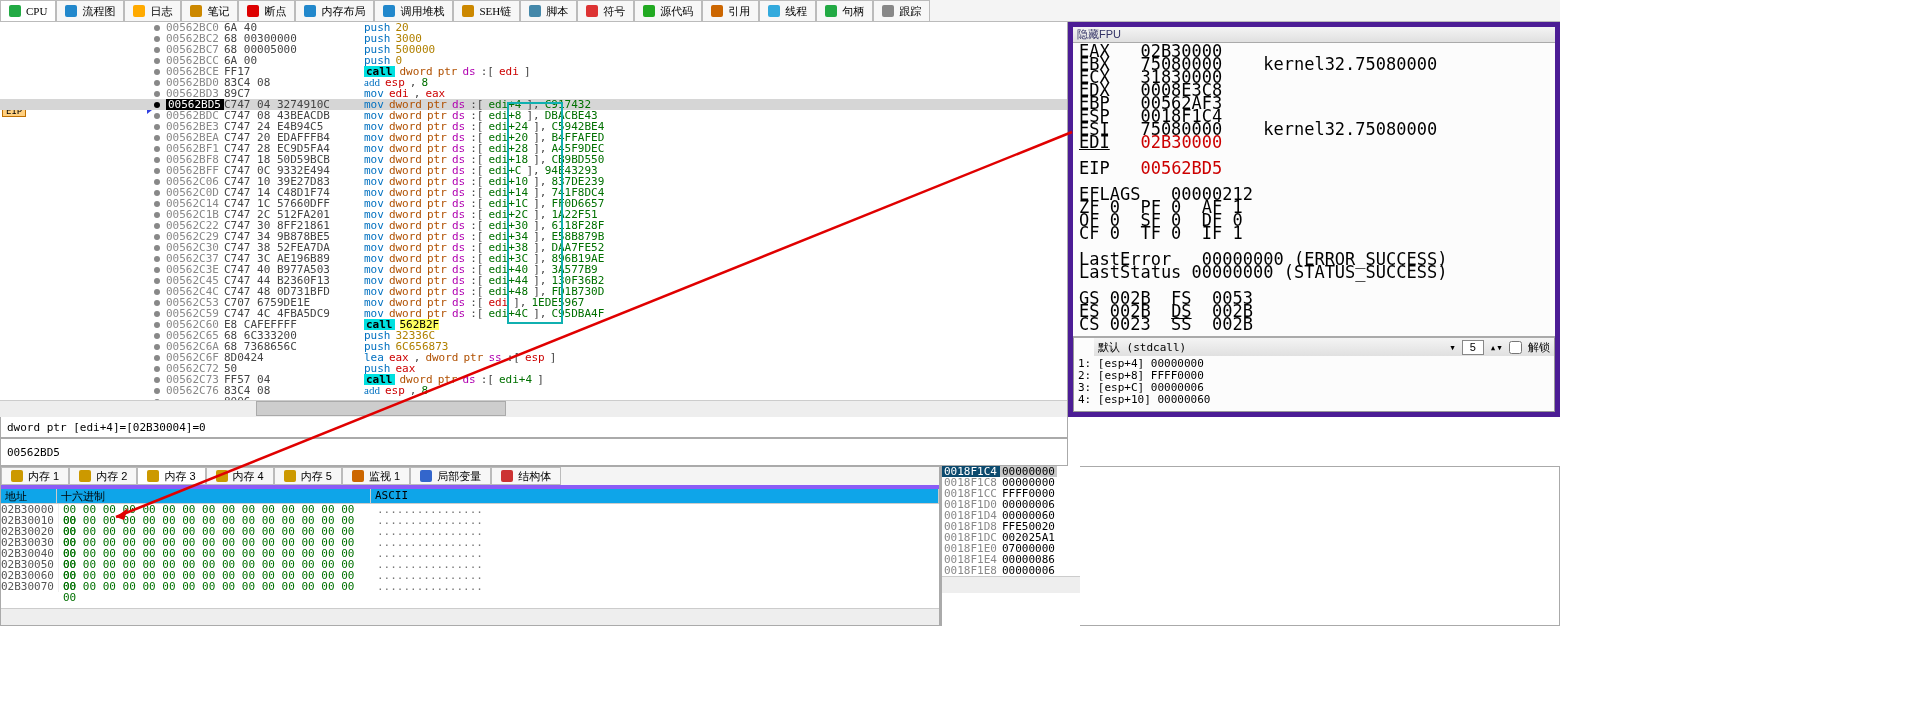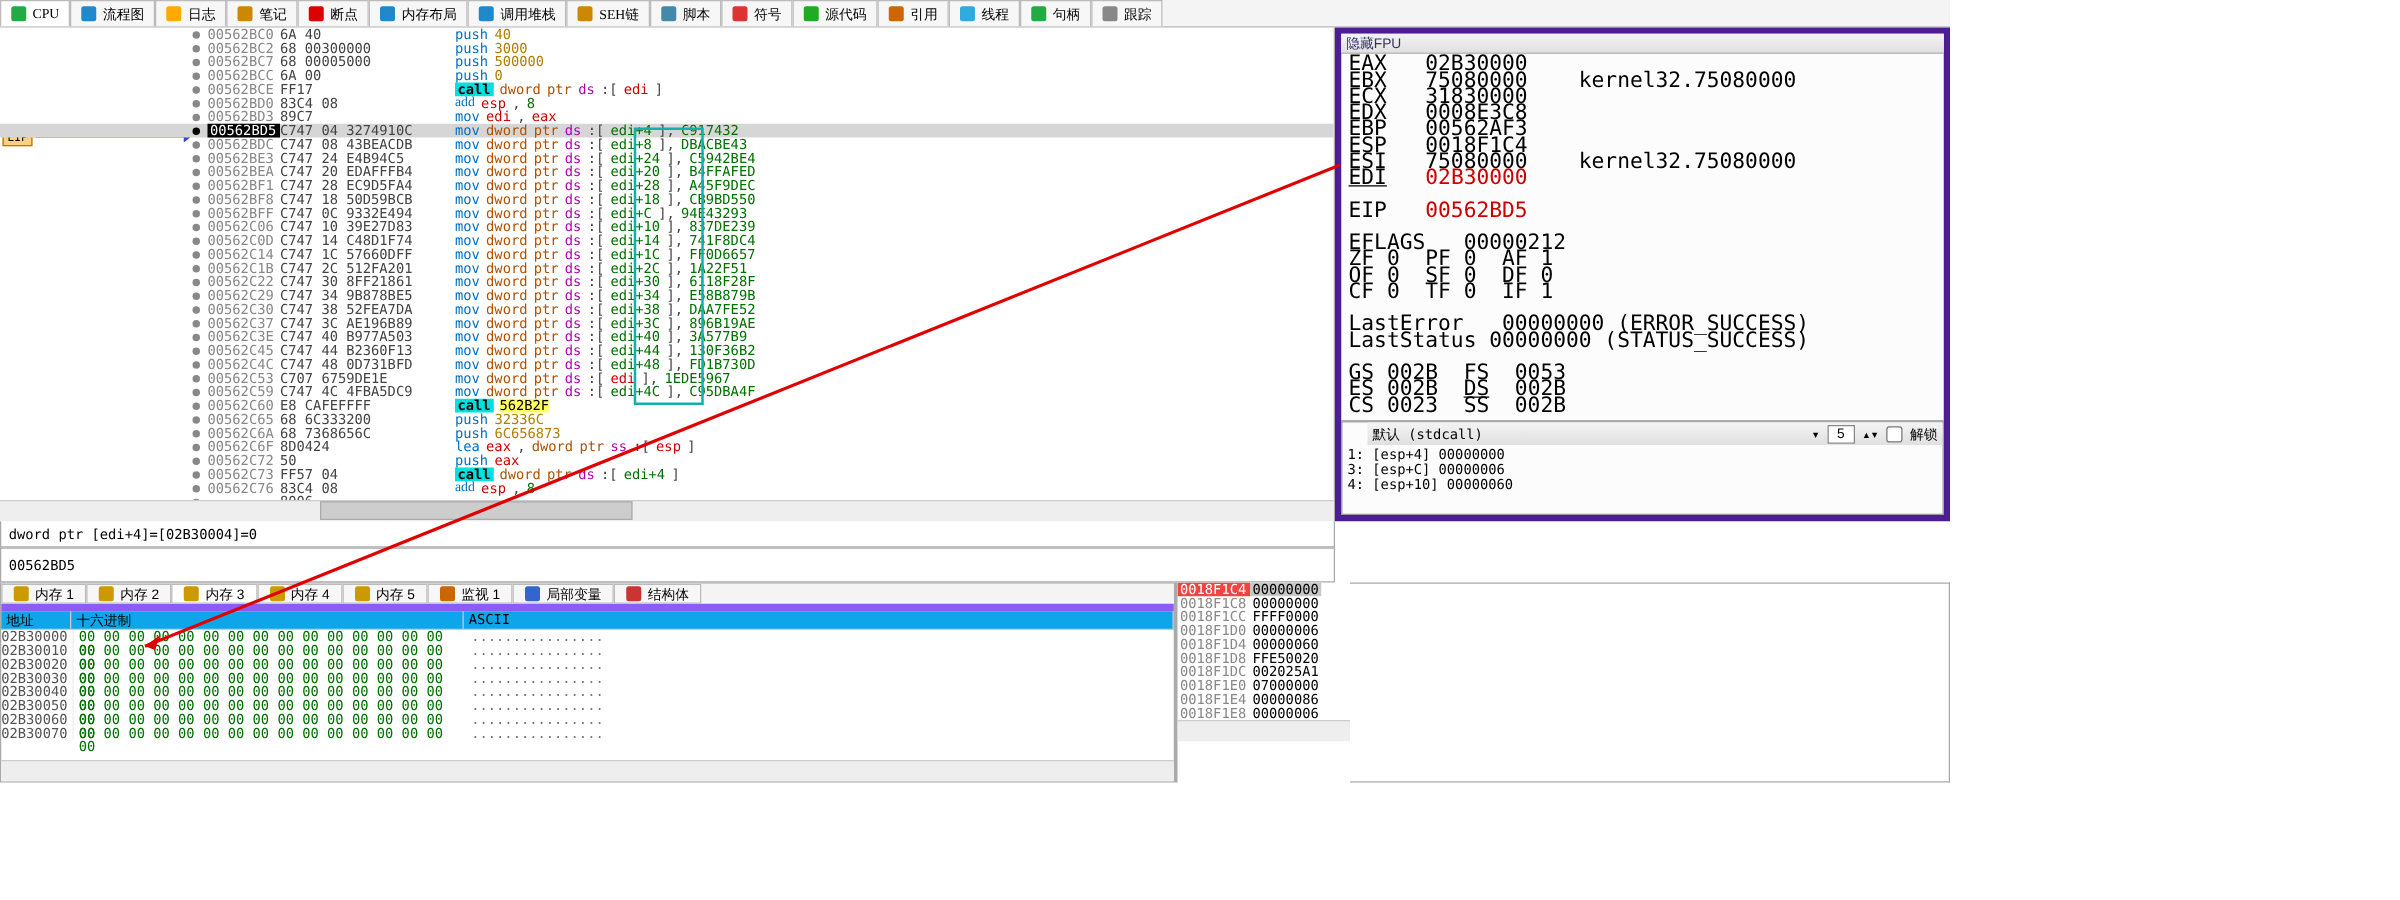--- a/index.html
+++ b/index.html
@@ -43,35 +43,35 @@
 .reg-hdr { height:16px; background:linear-gradient(#f4f4f4,#e0e0e0); border-bottom:1px solid #aaa; display:flex; align-items:center; padding:0 4px; }
 .reg-body { flex:1; overflow:auto; padding:2px 6px; font-family:Consolas,monospace; font-size:17px; line-height:13px; white-space:pre; }
 .r-red { color:#c00; }
 .args { height:76px; border:1px solid #999; border-top:2px solid #aaa; display:flex; flex-direction:column; }
 .args-hdr { height:18px; background:linear-gradient(#f4f4f4,#e0e0e0); display:flex; align-items:center; gap:6px; padding:0 4px; font-family:Consolas,monospace;margin-left:20px; }
 .args-bd { flex:1; font-family:Consolas,monospace; font-size:11px; line-height:12px; padding:2px 4px; }
 .sel { border:1px solid #888; background:#fff; height:15px; font-size:11px; }
 .info { height:21px; border:1px solid #aaa; border-top:none; display:flex; align-items:center; padding:2px 6px; font-family:Consolas,monospace; font-size:11px; }
 .info2 { height:28px; border:1px solid #aaa; display:flex; align-items:center; padding:2px 6px; font-family:Consolas,monospace; }
 .lower { display:flex; height:160px; }
-.memtabs { display:flex; height:22px; background:#f4f4f4; border-bottom:6px solid #8b5cf6; }
+.memtabs { display:flex; height:22px; background:#f4f4f4; border-bottom:4px solid #8b5cf6; }
 .mt { display:flex; align-items:center; padding:0 9px; border:1px solid #bbb; background:#f7f7f7; gap:5px; cursor:pointer;}
 .mt.active { background:#fff; }
 .dump { font-family:Consolas,monospace; font-size:11px; }
 .dump-hd { display:flex; border-bottom:1px solid #ccc; background:#0ea5e9; height:15px; }
 .dump-hd div { border-right:1px solid #ccc; padding:0 4px; }
 .dump-row { display:flex; height:11px; line-height:11px; }
 .dump-row .a { width:58px; color:#555; border-right:1px solid #eee;}
 .dump-row .h { color:#007000; letter-spacing:0; padding:0 4px; width:314px;}
 .dump-row .s { color:#777; padding:0 4px; }
 .stack { width:140px; border-left:2px solid #aaa; font-family:Consolas,monospace; font-size:11px; overflow:hidden;}
 .stk-row { display:flex; height:11px; line-height:11px;}
 .stk-row .a { width:58px; color:#888; padding:0 2px;}
 .stk-row .v { padding:0 2px;}
-.stk-row.cur .a { background:#ef4444; color:#fff;}
+.stk-row.cur .a { background:#0c4a6e; color:#fff;}
 .stk-row.cur .v { background:#c8c8c8;}
 .mem-wrap { flex:1; display:flex; flex-direction:column; border:1px solid #aaa; }
 .hsbar { height:17px; background:#eee; border-top:1px solid #ccc; margin-top:auto;}
 </style>
 </head>
 <body>
 
 <div class="toolbar" id="toolbar">
     <div class="tbt active">
       <span class="ico" style="background:#2a4;border-radius:2px"></span>
@@ -140,21 +140,21 @@
     <div class="eipflag">EIP</div>
     <div class="eiparrow"></div>
     <div class="drows" id="drows">
       <div class="cybox" style="left:507px; top:80px; width:56px; height:222px;"></div>
     <div class="drow">
           <span class="dot"></span>
           <span class="addr">00562BC0</span>
           <span class="bytes">6A 40</span>
           <span class="mn">
             <span class="kw-push">push</span> 
-            <span class="op-imm">40</span>
+            <span class="op-imm">20</span>
           </span>
         </div>
         <div class="drow">
           <span class="dot"></span>
           <span class="addr">00562BC2</span>
           <span class="bytes">68 00300000</span>
           <span class="mn">
             <span class="kw-push">push</span> 
             <span class="op-imm">3000</span>
           </span>
@@ -612,20 +612,21 @@
         <span>默认 (stdcall)</span>
         <span style="flex:1"></span>
         <span>▾</span>
         <input class="sel" style="width: 22px; text-align: center;" value="5">
         <span>▴▾</span>
         <input type="checkbox" style="">
         <span>解锁</span>
       </div>
       <div class="args-bd" id="argsbd">
           <div>1: [esp+4] 00000000</div>
+          <div>2: [esp+8] FFFF0000</div>
           <div>3: [esp+C] 00000006</div>
           <div>4: [esp+10] 00000060</div>
         </div>
     </div>
   </div>
 </div>
 
 <div class="info" style="width:1068px">dword ptr [edi+4]=[02B30004]=0</div>
 <div class="info2" style="width:1068px">00562BD5</div>
 

